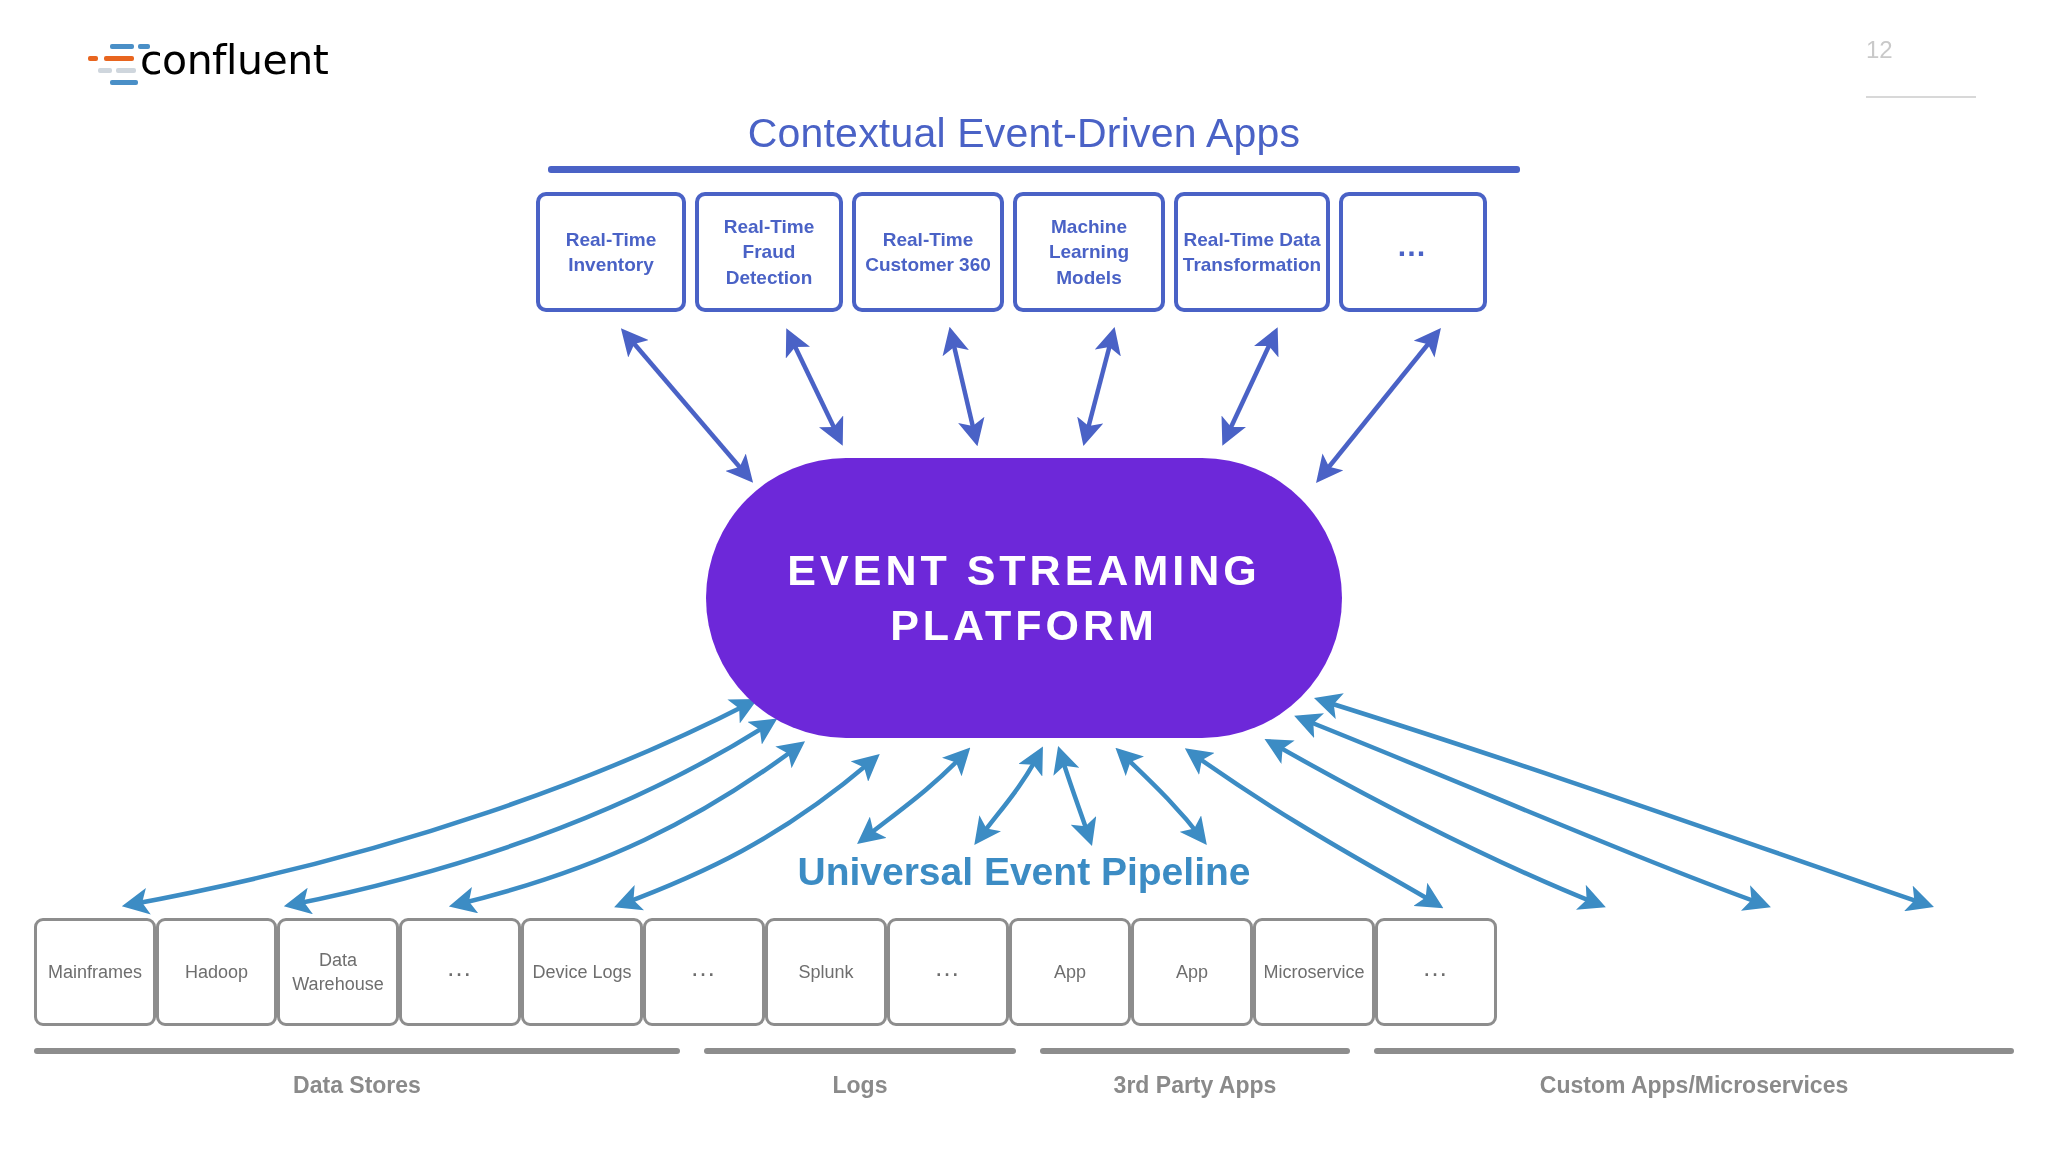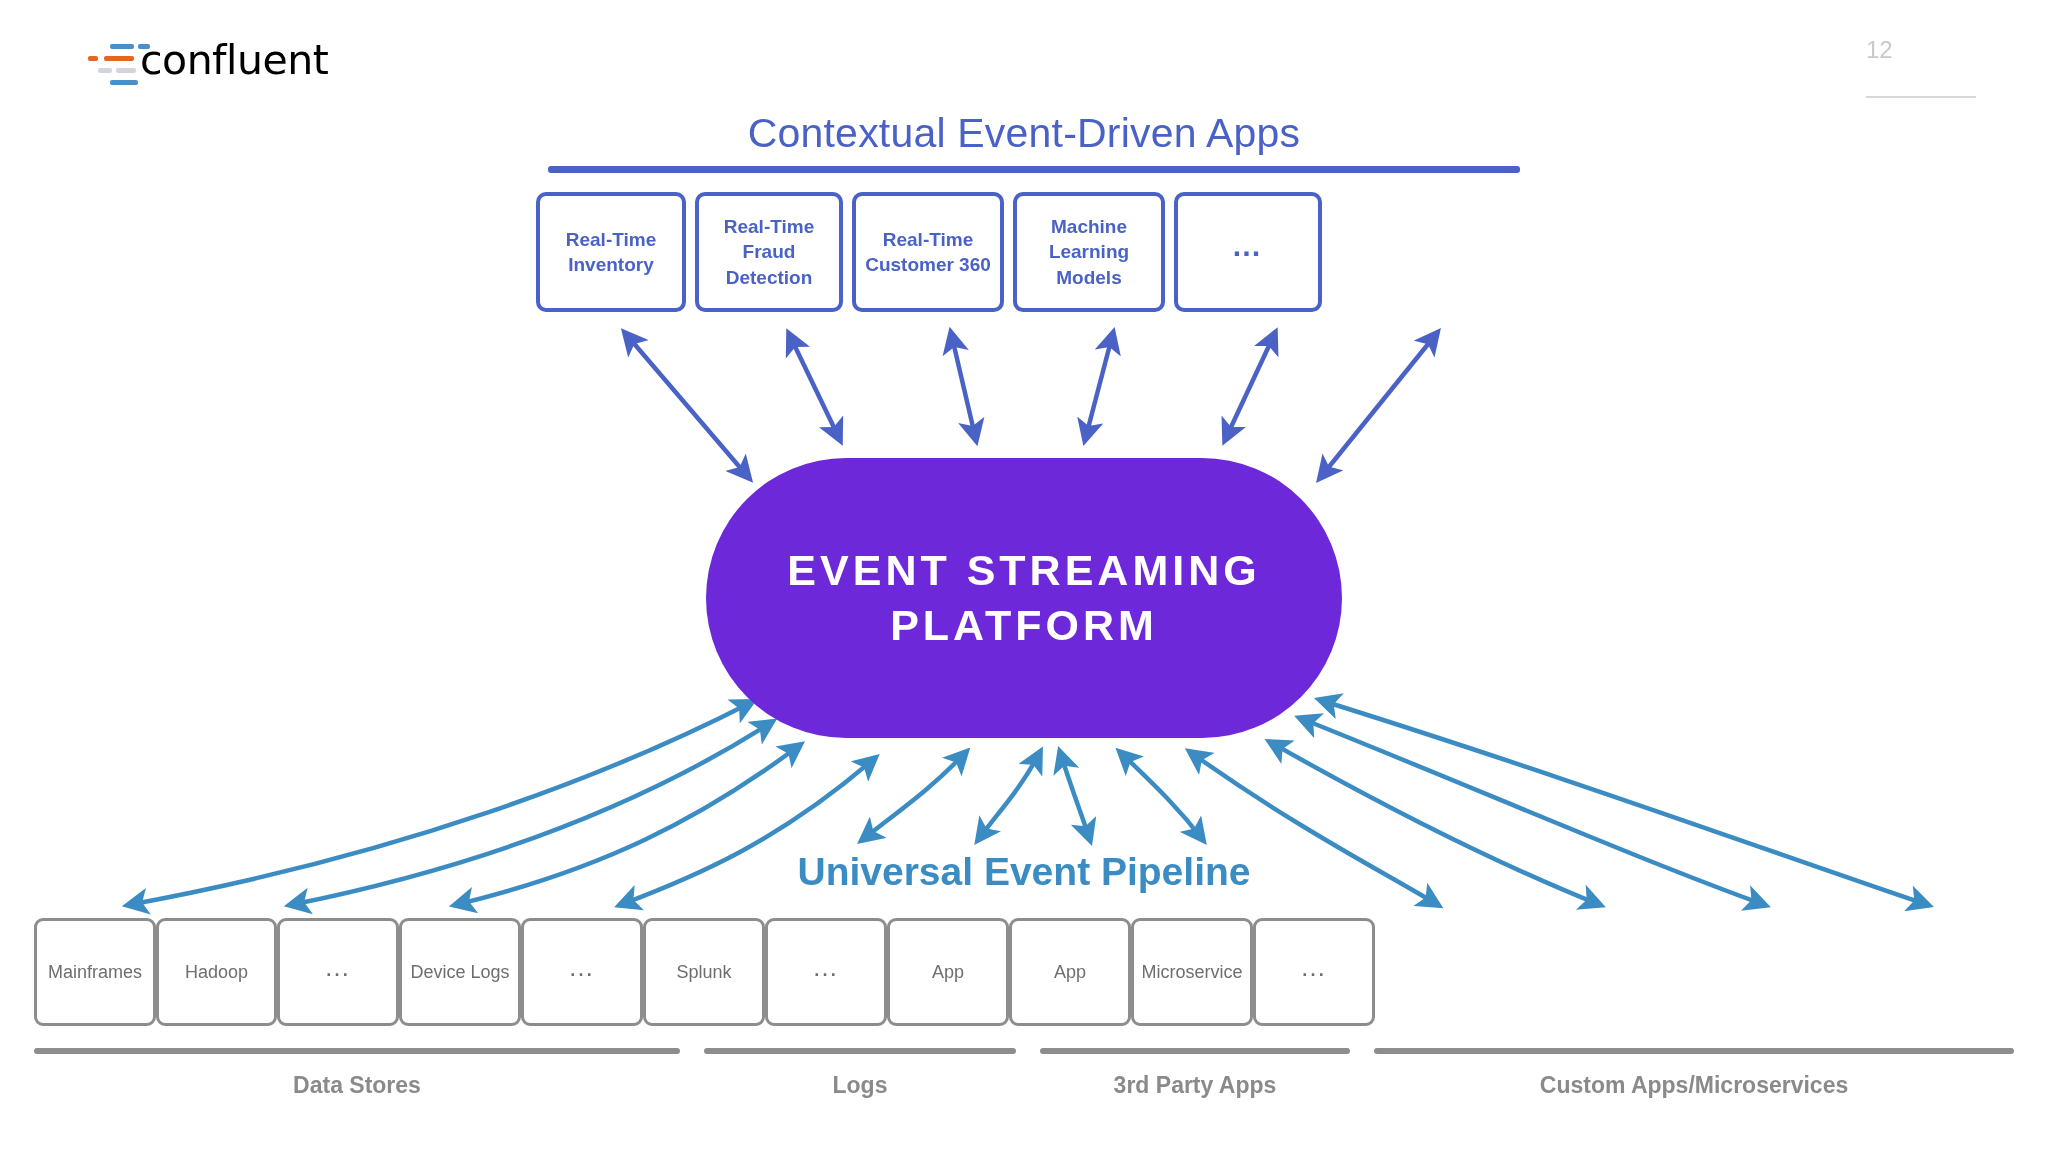--- a/index.html
+++ b/index.html
@@ -110,20 +110,23 @@
         <span>Real-Time Inventory</span>
       </div>
       <div class="app-box" style="width: 148px;">
         <span>Real-Time Fraud Detection</span>
       </div>
       <div class="app-box" style="width: 152px;">
         <span>Real-Time Customer 360</span>
       </div>
       <div class="app-box" style="width: 152px;">
         <span>Machine Learning Models</span>
+      </div>
+      <div class="app-box" style="width: 156px;">
+        <span>Real-Time Data Transformation</span>
       </div>
       <div class="app-box dots" style="width: 148px;">
         <span>…</span>
       </div>
     </div>
 
   <svg class="arrows" viewBox="0 0 2048 1152">
     <defs>
       <marker id="uhead" markerWidth="6" markerHeight="6" refX="4.6" refY="3" orient="auto">
         <path d="M0,0 L6,3 L0,6 L1.4,3 z" fill="#4a62c6"></path>
@@ -168,20 +171,23 @@
 
   <div class="pipeline-label">Universal Event Pipeline</div>
 
   <div class="sources" id="sources">
       <div class="src-box" style="width: 122px;">
         <span>Mainframes</span>
       </div>
       <div class="src-box" style="width: 121px;">
         <span>Hadoop</span>
       </div>
+      <div class="src-box" style="width: 122px;">
+        <span>Data Warehouse</span>
+      </div>
       <div class="src-box dots" style="width: 122px;">
         <span>…</span>
       </div>
       <div class="src-box" style="width: 122px;">
         <span>Device Logs</span>
       </div>
       <div class="src-box dots" style="width: 122px;">
         <span>…</span>
       </div>
       <div class="src-box" style="width: 122px;">

